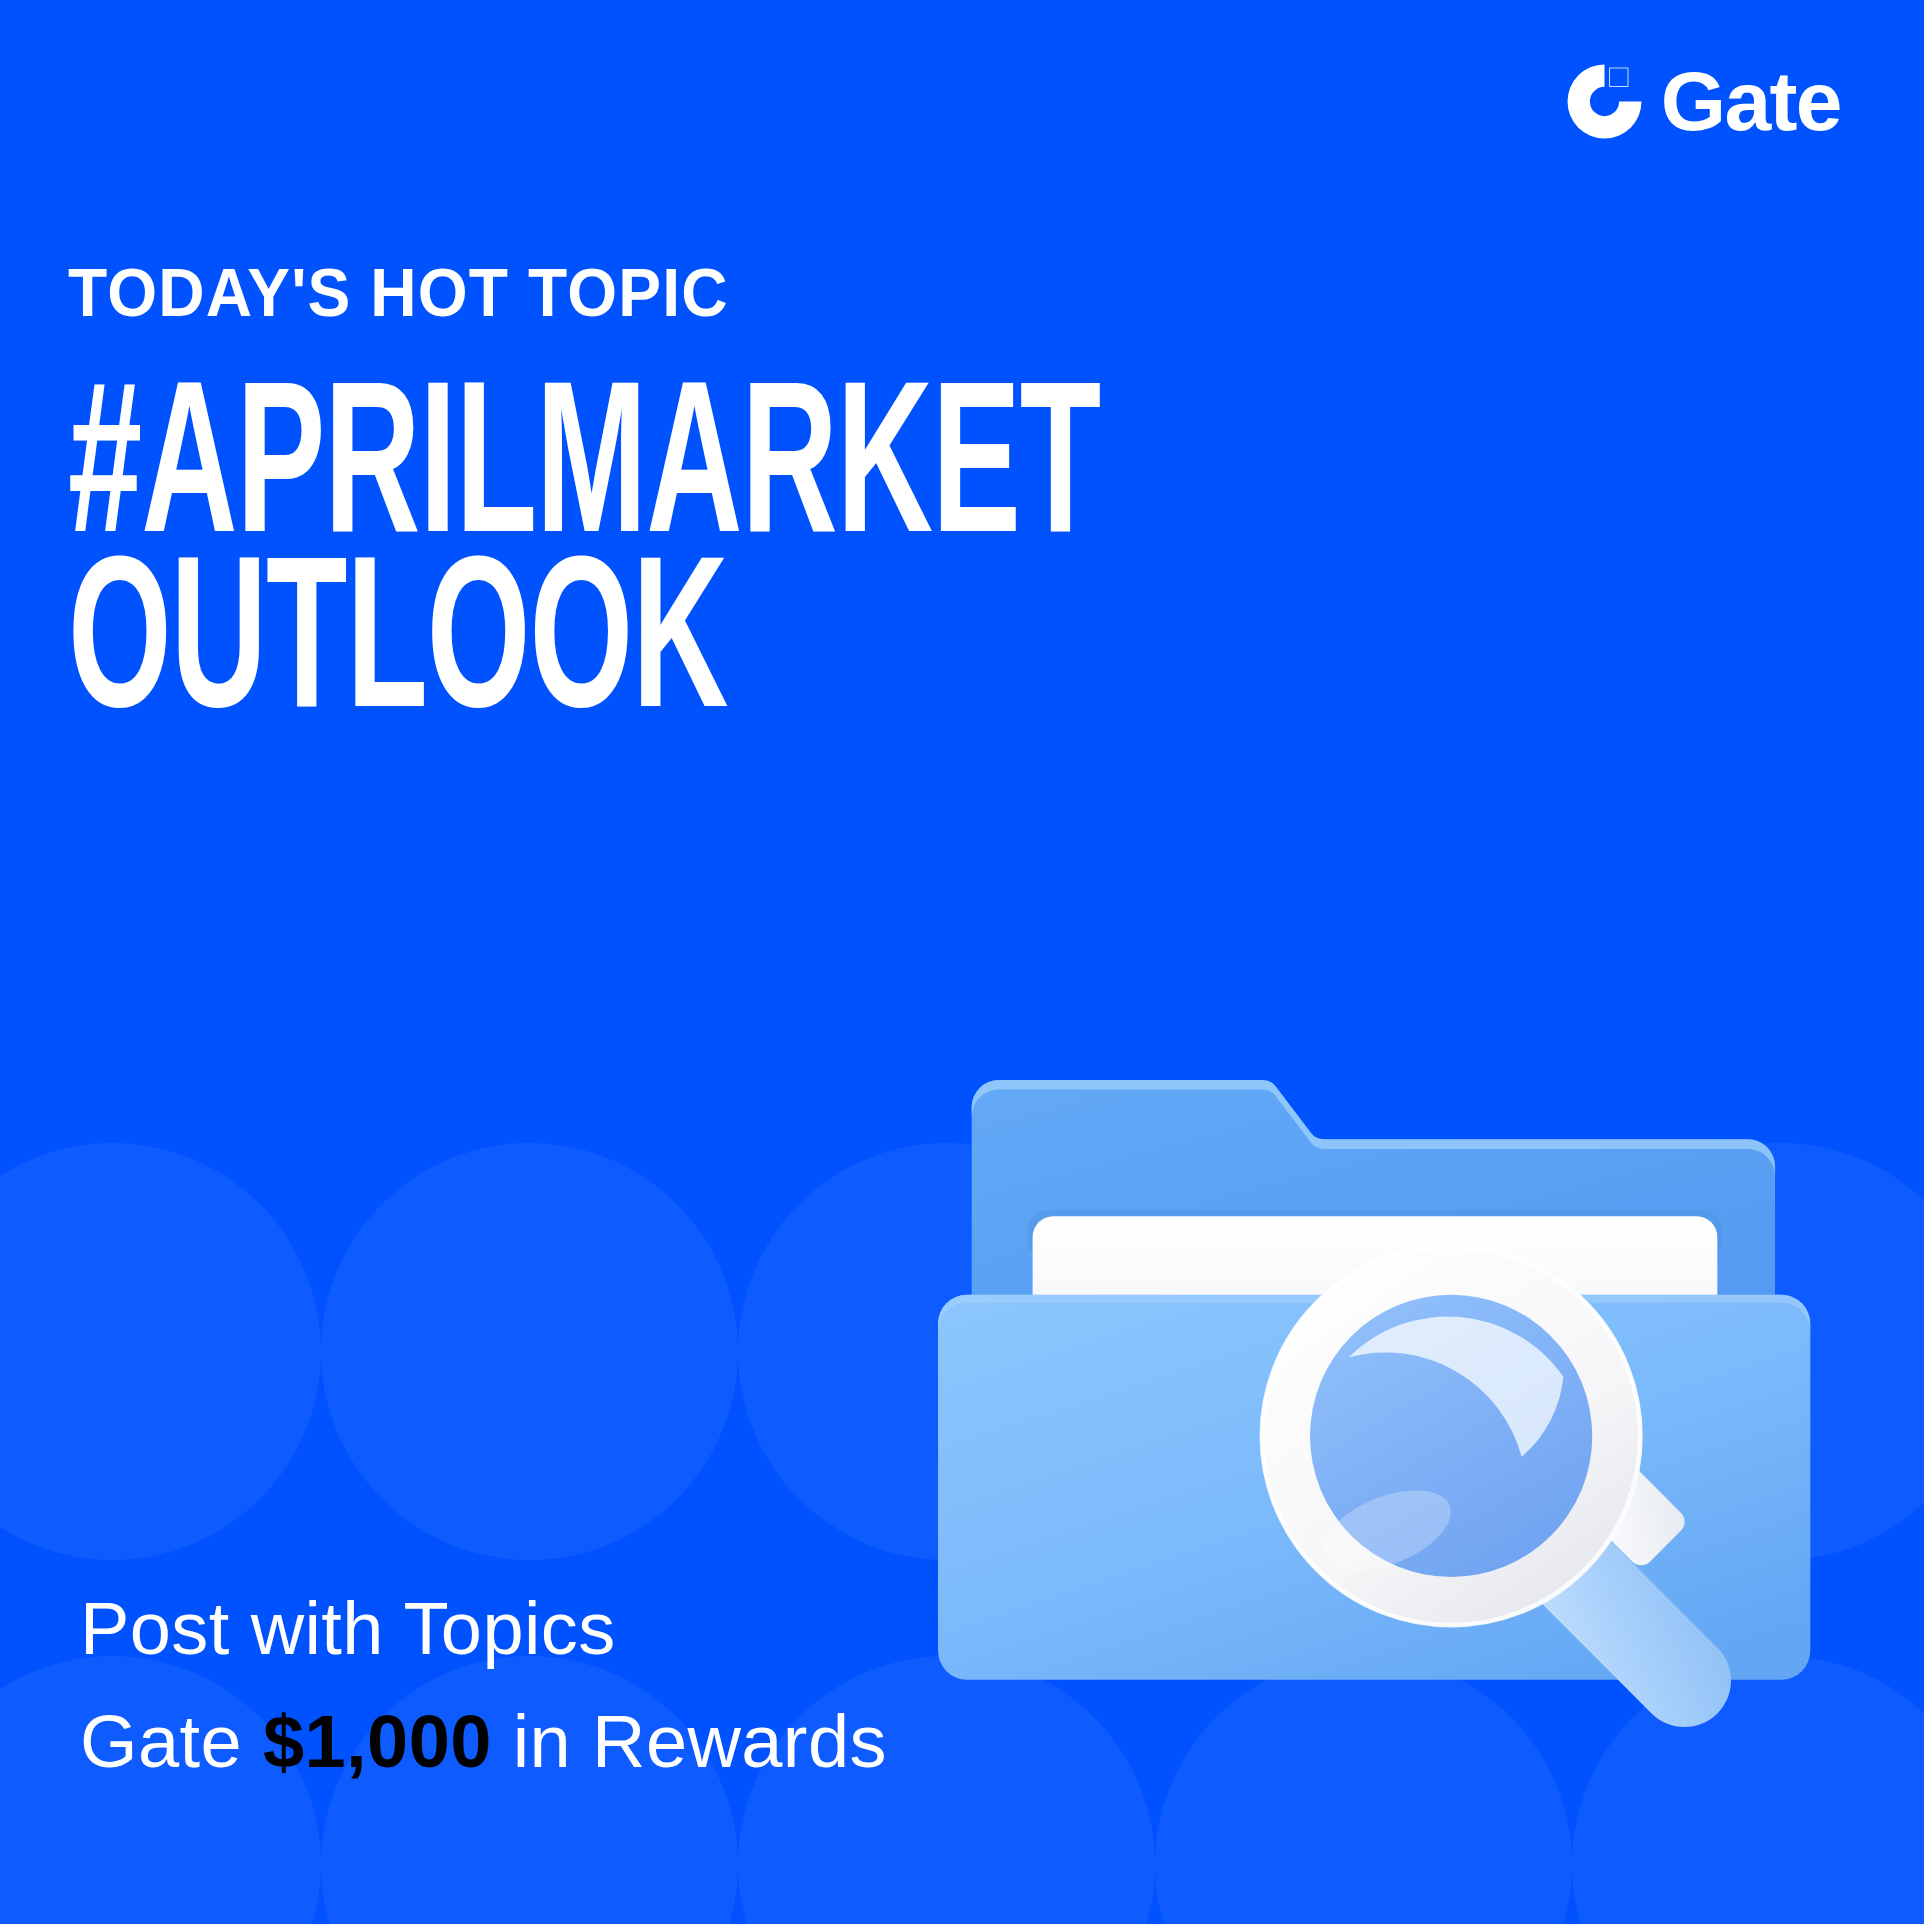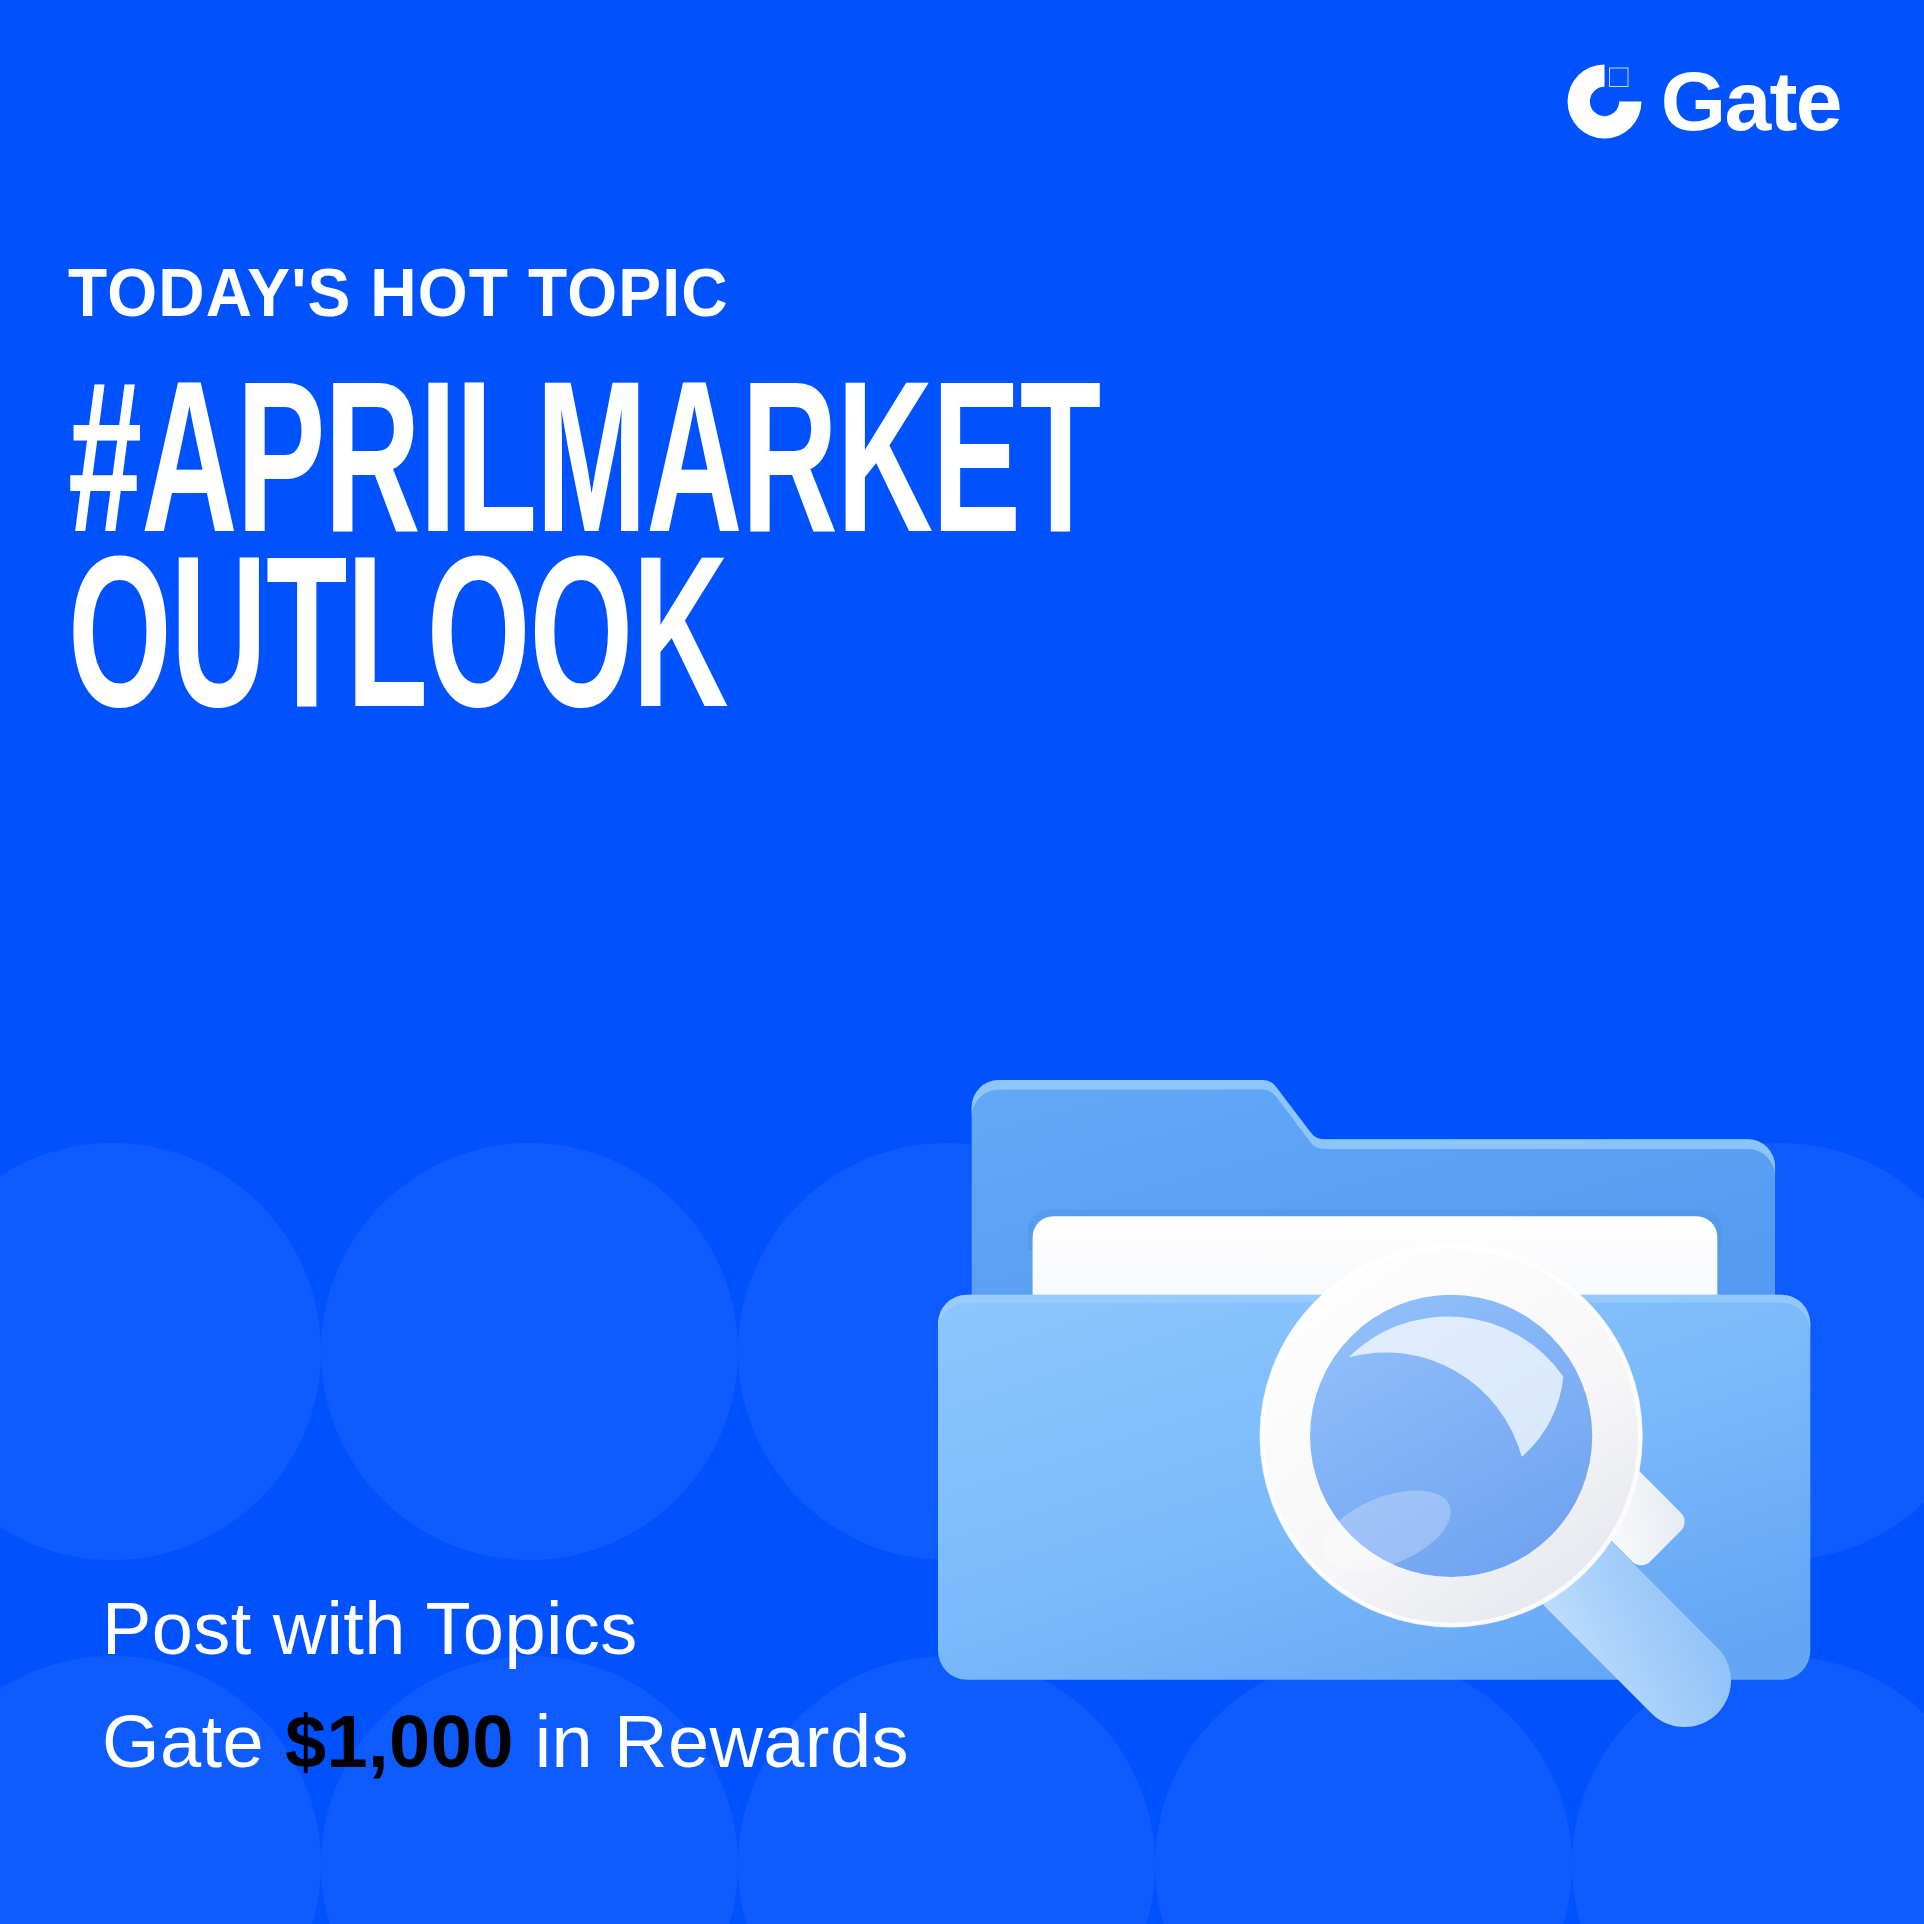--- a/index.html
+++ b/index.html
@@ -77,21 +77,20 @@
     transform-origin:left top;
   }
   #headline-1 { margin-top:35px; }
   #headline-2 { margin-top:-14.4px; }
 
   
   #caption {
     position:absolute;
     left:80px; bottom:127px;
     width:1123px;
-    margin-left:22px;
   }
   .caption-line {
     color:#FFFFFF;
     font-size:74px;
     font-weight:400;
     line-height:1.52;
     white-space:nowrap;
     letter-spacing:0.4px;
   }
   #reward-amount {

